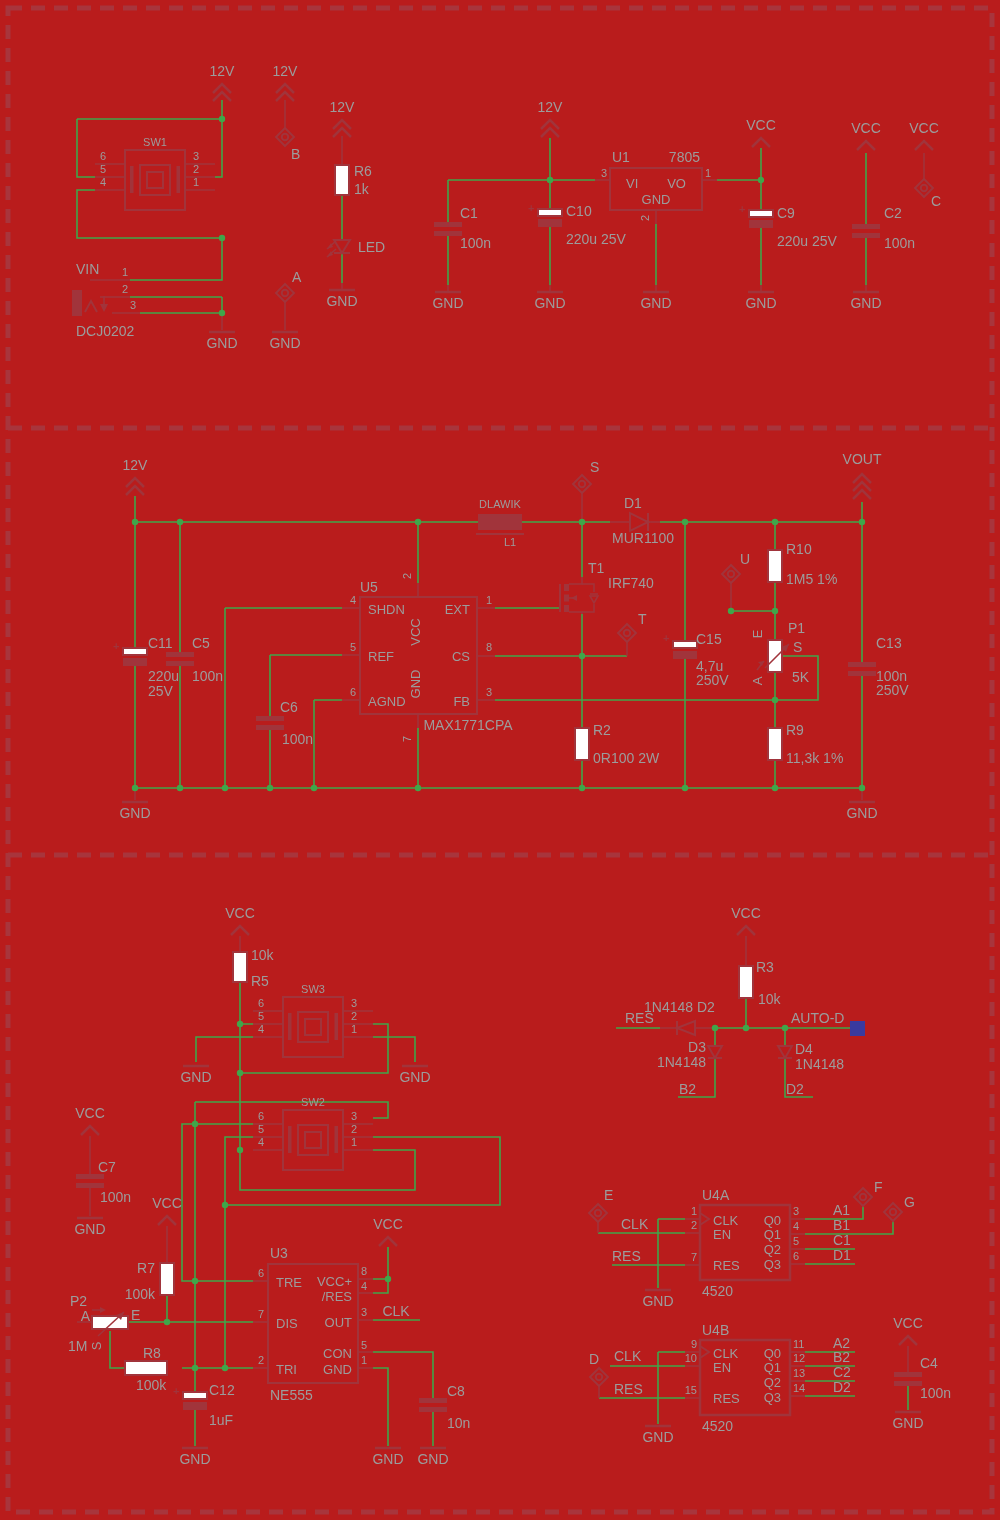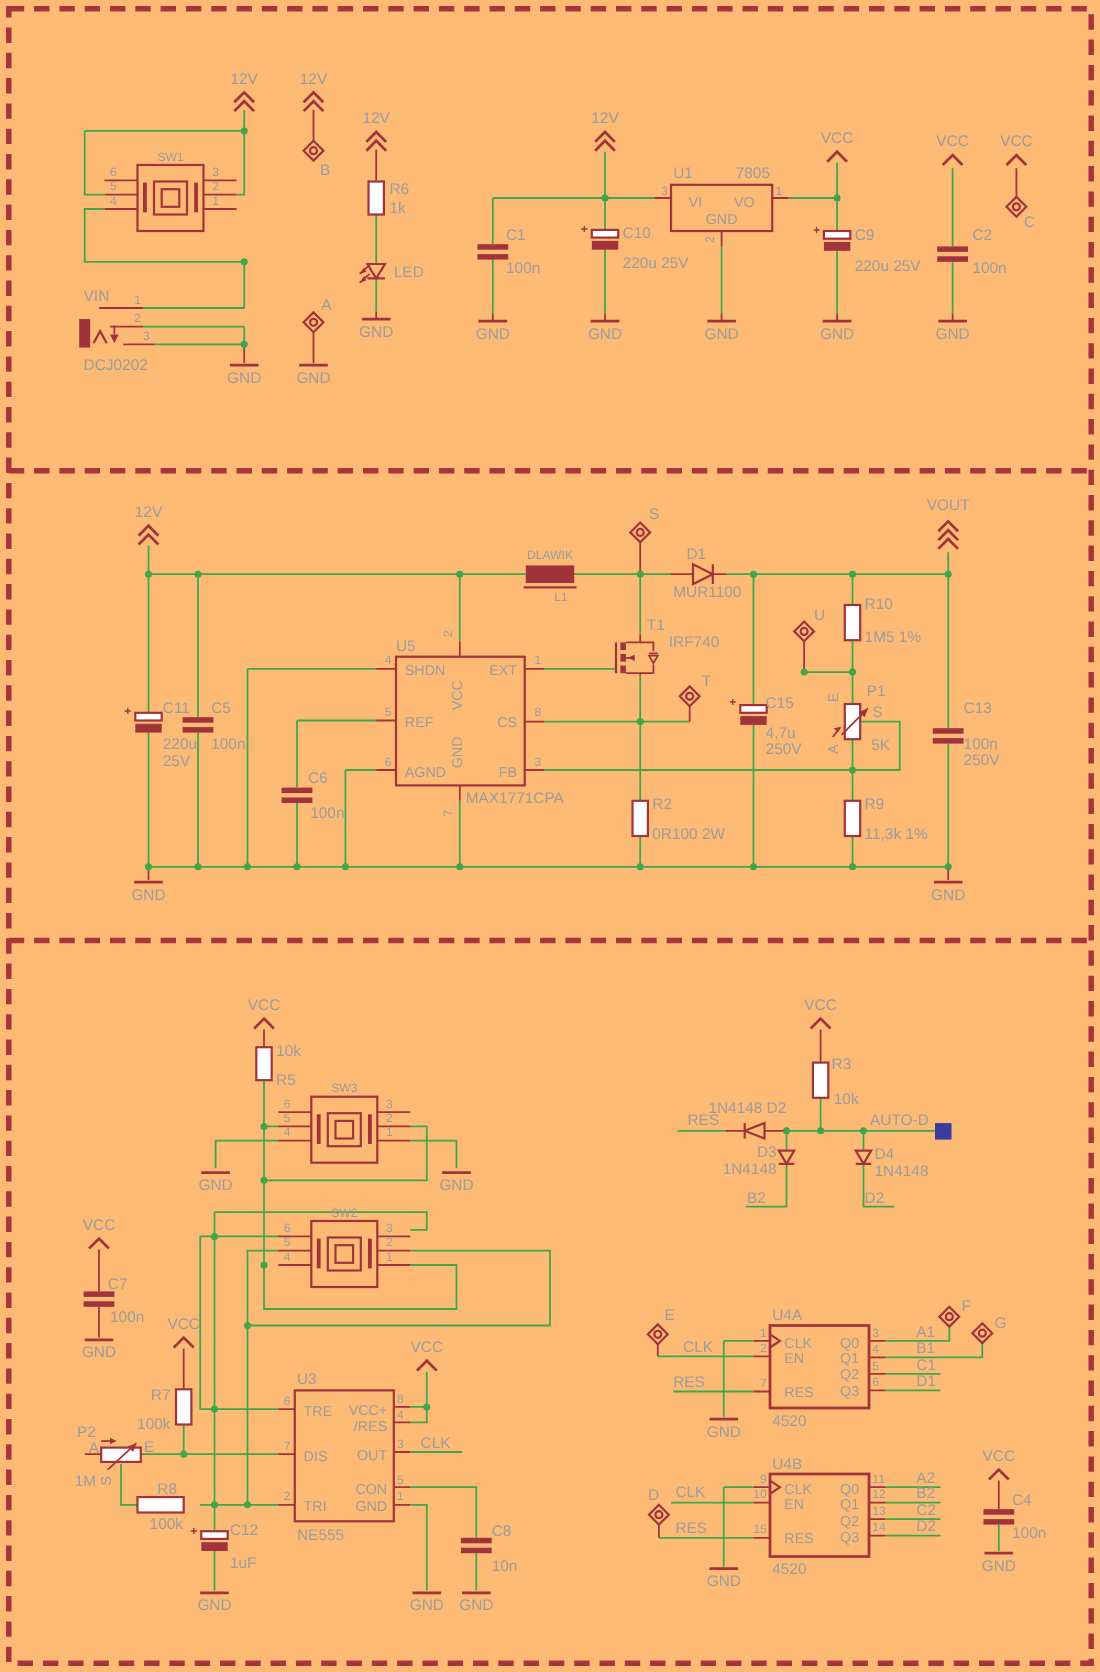--- a/index.html
+++ b/index.html
@@ -1,16 +1,16 @@
 <!DOCTYPE html>
 <html style="--wire: #3FA64A; --part: #A1343B; --text: #9C9C9C; --frame: #A8353C; --bus: #3A3A9F;"><head>
 <meta charset="utf-8">
 <style>
   html,body{margin:0;padding:0;background:#fff;}
-  .page{width:1000px;height:1520px;position:relative;background:#fdba74;}
+  .page{width:1000px;height:1520px;position:relative;background:#b91c1c;}
   svg text{font-family:"Liberation Sans","DejaVu Sans",sans-serif;fill:var(--text);}
   .t{font-size:14px;}
   .ts{font-size:11px;}
   .tm{font-size:13px;}
   .mid{text-anchor:middle;}
   .end{text-anchor:end;}
   .plus{font-size:11px;font-weight:bold;fill:var(--part);}
   .w{stroke:var(--wire);stroke-width:1.6;fill:none;}
   .r{stroke:var(--part);stroke-width:1.6;fill:none;}
   .r2{stroke:var(--part);stroke-width:2;fill:none;}

